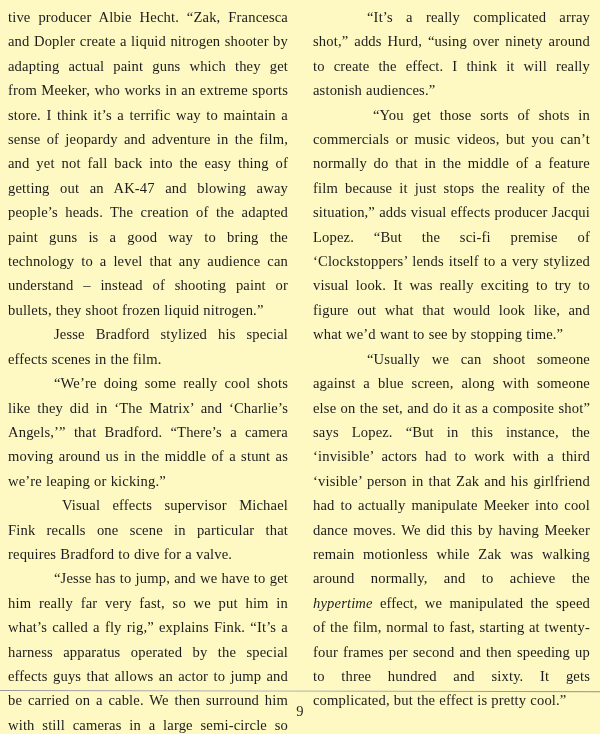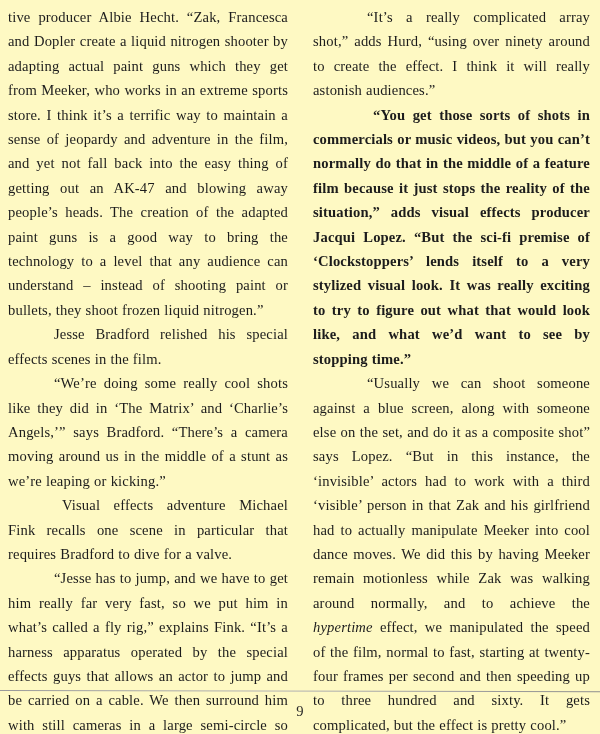--- a/index.html
+++ b/index.html
@@ -54,21 +54,20 @@
     text-indent: 0;
   }
   .para.ind-sm {
     text-indent: 46px;
   }
   .para.ind-md {
     text-indent: 54px;
   }
   .para.ind-lg {
     text-indent: 60px;
-    font-weight: bold;
   }
   .para em {
     font-style: italic;
   }
   .footer-rule {
     position: absolute;
     left: 0px;
     top: 690px;
     width: 600px;
     height: 1px;
@@ -90,23 +89,23 @@
 </style>
 </head>
 <body>
 
 <div class="page">
 
   <div class="columns">
 
     <div class="column left">
       <p class="para cont">tive producer Albie Hecht. “Zak, Francesca and Dopler create a liquid nitrogen shooter by adapting actual paint guns which they get from Meeker, who works in an extreme sports store. I think it’s a terrific way to maintain a sense of jeopardy and adventure in the film, and yet not fall back into the easy thing of getting out an AK-47 and blowing away people’s heads. The creation of the adapted paint guns is a good way to bring the technology to a level that any audience can understand – instead of shooting paint or bullets, they shoot frozen liquid nitrogen.”</p>
-      <p class="para ind-sm">Jesse Bradford relished his special effects scenes in the film.</p>
-      <p class="para ind-sm">“We’re doing some really cool shots like they did in ‘The Matrix’ and ‘Charlie’s Angels,’” says Bradford. “There’s a camera moving around us in the middle of a stunt as we’re leaping or kicking.”</p>
-      <p class="para ind-md">Visual effects adventure Michael Fink recalls one scene in particular that requires Bradford to dive for a valve.</p>
+      <p class="para ind-sm">Jesse Bradford stylized his special effects scenes in the film.</p>
+      <p class="para ind-sm">“We’re doing some really cool shots like they did in ‘The Matrix’ and ‘Charlie’s Angels,’” that Bradford. “There’s a camera moving around us in the middle of a stunt as we’re leaping or kicking.”</p>
+      <p class="para ind-md">Visual effects supervisor Michael Fink recalls one scene in particular that requires Bradford to dive for a valve.</p>
       <p class="para ind-sm">“Jesse has to jump, and we have to get him really far very fast, so we put him in what’s called a fly rig,” explains Fink. “It’s a harness apparatus operated by the special effects guys that allows an actor to jump and be carried on a cable. We then surround him with still cameras in a large semi-circle so that we can look at him from a range of 180 degrees.”</p>
     </div>
 
     <div class="column right">
       <p class="para ind-md">“It’s a really complicated array shot,” adds Hurd, “using over ninety around to create the effect. I think it will really astonish audiences.”</p>
       <p class="para ind-lg">“You get those sorts of shots in commercials or music videos, but you can’t normally do that in the middle of a feature film because it just stops the reality of the situation,” adds visual effects producer Jacqui Lopez. “But the sci-fi premise of ‘Clockstoppers’ lends itself to a very stylized visual look. It was really exciting to try to figure out what that would look like, and what we’d want to see by stopping time.”</p>
       <p class="para ind-md">“Usually we can shoot someone against a blue screen, along with someone else on the set, and do it as a composite shot” says Lopez. “But in this instance, the ‘invisible’ actors had to work with a third ‘visible’ person in that Zak and his girlfriend had to actually manipulate Meeker into cool dance moves. We did this by having Meeker remain motionless while Zak was walking around normally, and to achieve the <em>hypertime</em> effect, we manipulated the speed of the film, normal to fast, starting at twenty-four frames per second and then speeding up to three hundred and sixty. It gets complicated, but the effect is pretty cool.”</p>
     </div>
 
   </div>

